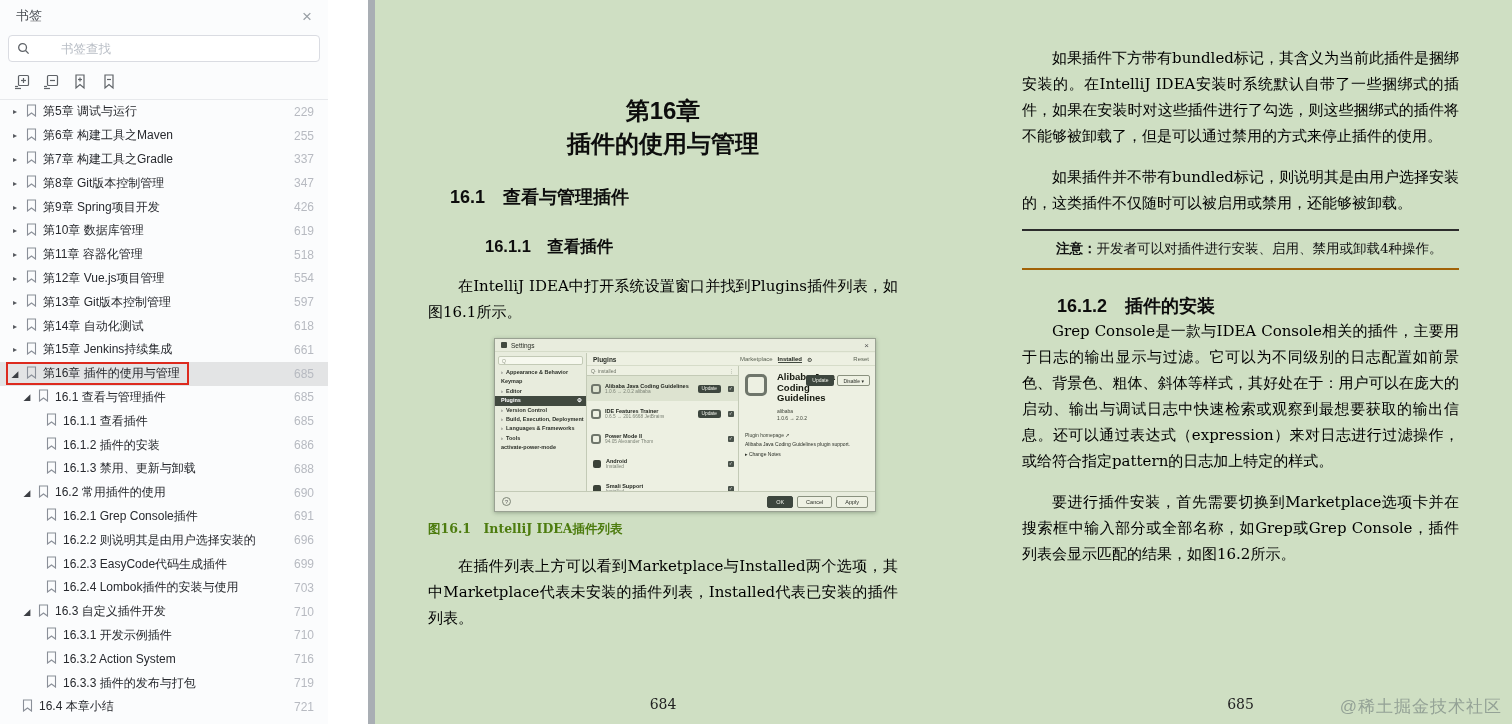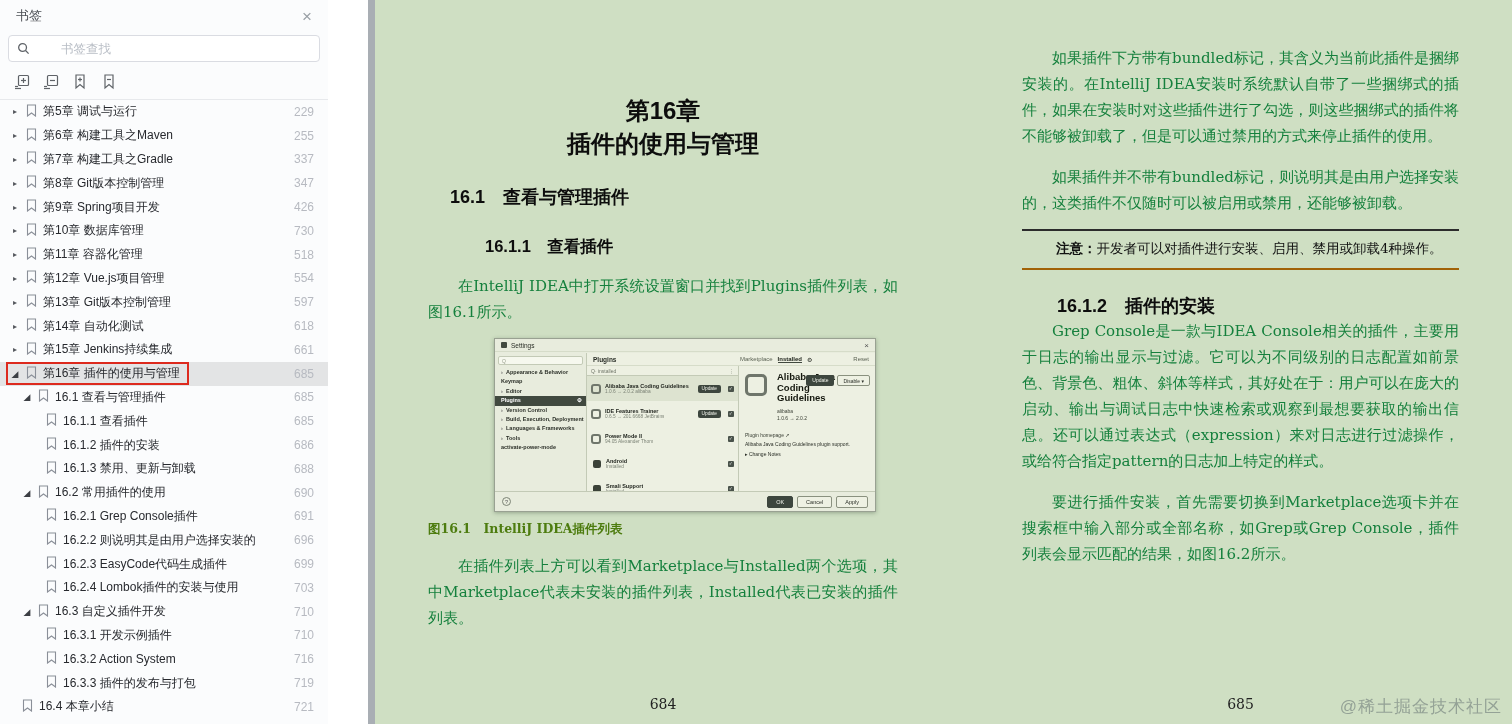--- a/index.html
+++ b/index.html
@@ -49,21 +49,21 @@
   
   .content { position:absolute; left:375px; top:0; width:1137px; height:724px;
              background:#cfdfc3; }
   .page-col { position:absolute; top:0; bottom:0; }
   .col-left  { left:53px;  width:470px; }
   .col-right { left:647px; width:437px; }
   .serif { font-family:"DejaVu Serif","Liberation Serif",serif; }
   .chapter-title { margin-top:94px; text-align:center; font-weight:bold;
                    font-size:24px; line-height:33px; color:#0d0d0d;
                    font-family:"Liberation Sans",sans-serif; }
-  .body-p { font-size:15px; line-height:26px; color:#15803d; text-align:justify;
+  .body-p { font-size:15px; line-height:26px; color:#000000; text-align:justify;
             text-indent:2em; margin-top:15px; }
   .h1 { font-weight:bold; font-size:18px; color:#0d0d0d; margin-top:25px;
         padding-left:22px; font-family:"Liberation Sans",sans-serif; }
   .h2 { font-weight:bold; font-size:16.5px; color:#0d0d0d; margin-top:27px;
         padding-left:57px; font-family:"Liberation Sans",sans-serif; }
   .fig-caption { margin-top:9px; text-align:left; font-size:12.5px;
                  font-weight:bold; color:#4d7c0f; }
   .page-num { position:absolute; bottom:12px; left:0; width:100%;
               text-align:center; font-size:14px; color:#222; }
   .note-box { margin-top:13px; border-top:2px solid #2c2c2c;
@@ -250,21 +250,21 @@
           <span class="bm-page">426</span>
         </div>
         <div class="bm-row lvl0">
           <span class="left">
             <span class="bm-arrow">▸</span>
             <span class="bm-icon"><svg width="11" height="13" viewBox="0 0 11 13" fill="none" stroke="#8a8f98" stroke-width="1.1">
                 <path d="M1.5 1h8v11l-4-3-4 3z"></path>
               </svg></span>
             <span class="bm-label">第10章 数据库管理</span>
           </span>
-          <span class="bm-page">730</span>
+          <span class="bm-page">619</span>
         </div>
         <div class="bm-row lvl0">
           <span class="left">
             <span class="bm-arrow">▸</span>
             <span class="bm-icon"><svg width="11" height="13" viewBox="0 0 11 13" fill="none" stroke="#8a8f98" stroke-width="1.1">
                 <path d="M1.5 1h8v11l-4-3-4 3z"></path>
               </svg></span>
             <span class="bm-label">第11章 容器化管理</span>
           </span>
           <span class="bm-page">518</span>

